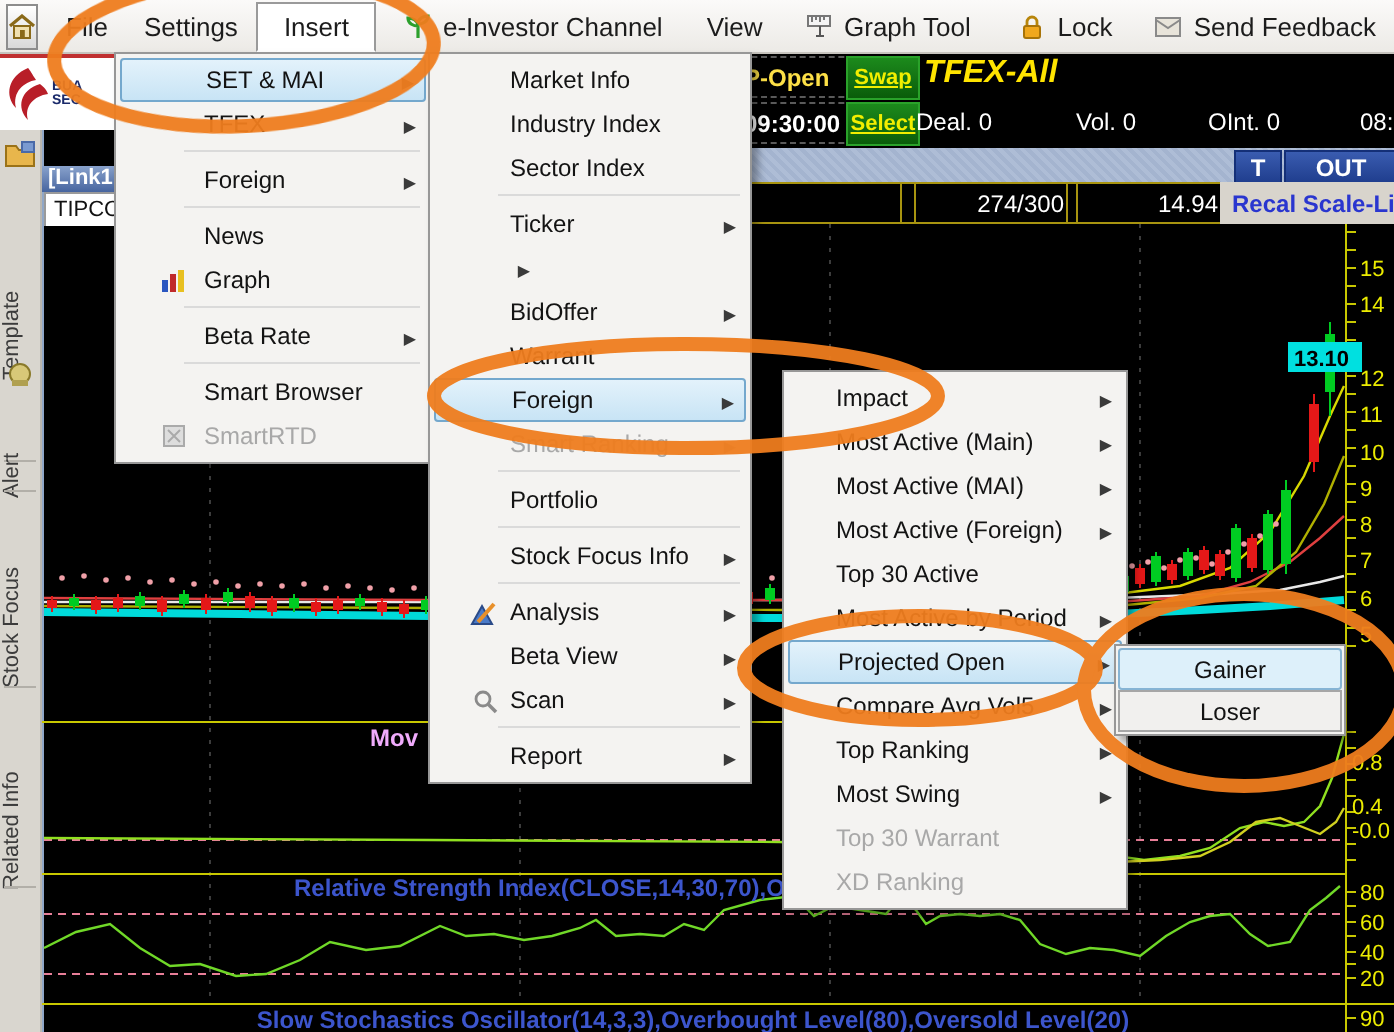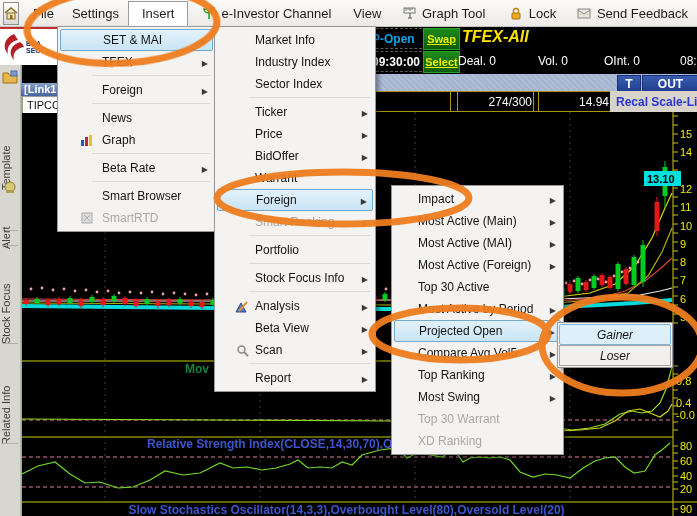--- a/index.html
+++ b/index.html
@@ -33,21 +33,21 @@
             padding-left:3px;line-height:13px;}
   .doc-tab{position:absolute;left:22px;top:96px;width:50px;height:16px;z-index:2;background:#fff;
            border:1px solid #9a9a9a;border-bottom:none;color:#111;font-size:11px;
            display:flex;align-items:center;padding-left:4px;}
   #chart-svg{position:absolute;left:20px;top:112px;z-index:1;}
   .ind-label{position:absolute;z-index:2;color:#3c55cc;font-size:12px;font-weight:bold;white-space:nowrap;}
   
   .quote{position:absolute;left:362px;top:26px;width:335px;height:86px;background:#000;z-index:3;}
   .qcell{position:absolute;border:1px dashed #5a5a5a;color:#fff;font-size:12px;
          display:flex;align-items:center;padding-left:5px;white-space:nowrap;overflow:hidden;}
-  .qyellow{color:#0ea5e9;font-weight:bold;}
+  .qyellow{color:#fde047;font-weight:bold;}
   .gbtn{position:absolute;background:linear-gradient(#1c8a1c,#0a5c0a);border:1px solid #2aa22a;
         color:#f2ee00;font-size:11px;font-weight:bold;text-decoration:underline;
         display:flex;align-items:center;justify-content:center;}
   .symbol{position:absolute;left:100px;top:2px;color:#ffe400;font-size:16px;font-weight:bold;font-style:italic;}
   .qval{position:absolute;color:#fff;font-size:12px;white-space:nowrap;}
   .bluebar{position:absolute;left:0;top:48px;width:335px;height:17px;
            background:repeating-linear-gradient(45deg,#aebdd6 0 2px,#a4b4cf 2px 4px);}
   .tbtn{position:absolute;top:49px;height:16px;background:linear-gradient(#3a5cb0,#1e3c8c);
         border:1px solid #142f77;color:#fff;font-weight:bold;font-size:12px;
         display:flex;align-items:center;justify-content:center;}
@@ -65,21 +65,21 @@
   .g26 .mi .gut{flex-basis:26px;} .g12 .mi .gut{flex-basis:12px;}
   .mi .lbl{flex:1;overflow:hidden;}
   .mi .arr{width:10px;text-align:right;}
   .mi .arr::after{content:"\25B6";font-size:8px;color:#3a3a3a;}
   .mi.dis{color:#a8a8a8;} .mi.dis .arr::after{color:#b4b4b4;}
   .mi.hl{background:linear-gradient(#e3f2fb,#c8e4f5);border:1px solid #74a8cd;border-radius:2px;}
   .msep{height:1px;background:#dadada;margin:2px 3px 3px 32px;}
   #insert-menu{left:57px;top:26px;width:153px;}
   #setmai-menu{left:214px;top:26px;width:156px;}
   #ranking-menu{left:391px;top:185px;width:167px;}
-  #projected-menu{left:557px;top:322px;width:112px;padding:1px;font-style:italic;}
+  #projected-menu{left:557px;top:322px;width:112px;padding:1px;}
   #projected-menu .mi{height:21px;justify-content:center;border:1px solid #a6a6a6;padding:0;}
   #projected-menu .mi.hl{background:#ddf0fa;border:1px solid #86b4d4;}
   #projected-menu .mi.plain{background:#f1f0ee;}
   
   #annot{position:absolute;left:0;top:0;z-index:12;pointer-events:none;}
 </style>
 </head>
 <body>
 
 <div class="screen">
@@ -272,21 +272,21 @@
         <text x="680" y="450" fill="#ecec00" font-size="11" font-family="&quot;Liberation Sans&quot;,sans-serif">80</text>
         <text x="680" y="465" fill="#ecec00" font-size="11" font-family="&quot;Liberation Sans&quot;,sans-serif">60</text>
         <text x="680" y="480" fill="#ecec00" font-size="11" font-family="&quot;Liberation Sans&quot;,sans-serif">40</text>
         <text x="680" y="493" fill="#ecec00" font-size="11" font-family="&quot;Liberation Sans&quot;,sans-serif">20</text>
         <text x="680" y="513" fill="#ecec00" font-size="11" font-family="&quot;Liberation Sans&quot;,sans-serif">90</text>
         <rect x="644" y="171" width="37" height="15" fill="#00e0e0"></rect>
         <text x="647" y="183" fill="#000" font-size="11" font-weight="bold" font-family="&quot;Liberation Sans&quot;,sans-serif">13.10</text>
       </g>
   </svg>
 
-  <div class="ind-label" style="left:185px;top:362px;color:#15803d;">Mov</div>
+  <div class="ind-label" style="left:185px;top:362px;color:#f0abfc;">Mov</div>
   <div class="ind-label" style="left:147px;top:437px;">Relative Strength Index(CLOSE,14,30,70),Ove</div>
   <div class="ind-label" style="left:20px;top:503px;width:653px;text-align:center;">Slow Stochastics Oscillator(14,3,3),Overbought Level(80),Oversold Level(20)</div>
 
   <div class="titlebar">
     <span>[Link1</span>
   </div>
   <div class="doc-tab">
     <span>TIPCO</span>
   </div>
 
@@ -476,21 +476,20 @@
         <span class="lbl">Sector Index</span>
       </div>
     <div class="msep"></div>
     <div class="mi">
       <span class="gut"></span>
         <span class="lbl">Ticker</span>
       <span class="arr"></span>
       </div>
     <div class="mi">
       <span class="gut"></span>
-        <span class="lbl">Price</span>
       <span class="arr"></span>
       </div>
     <div class="mi">
       <span class="gut"></span>
         <span class="lbl">BidOffer</span>
       <span class="arr"></span>
       </div>
     <div class="mi">
       <span class="gut"></span>
         <span class="lbl">Warrant</span>

